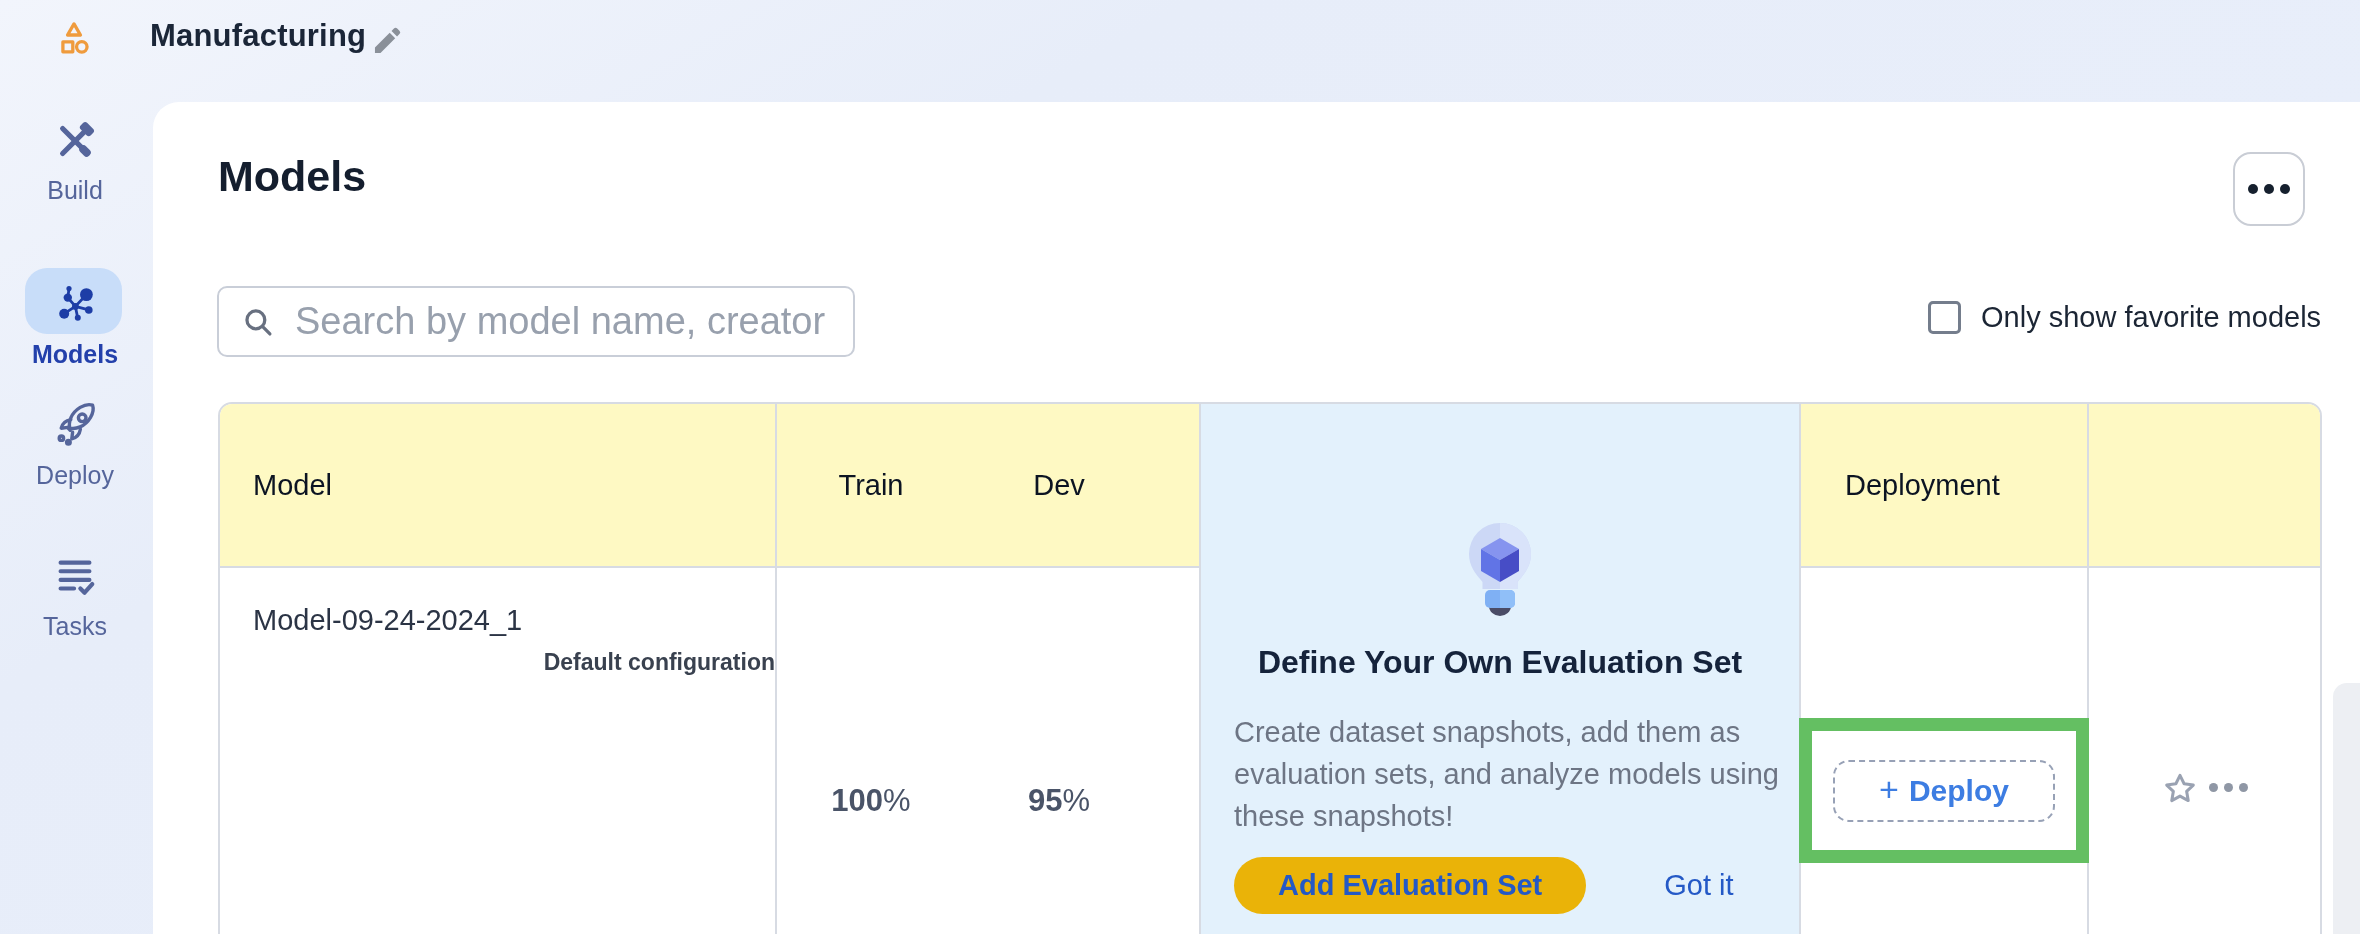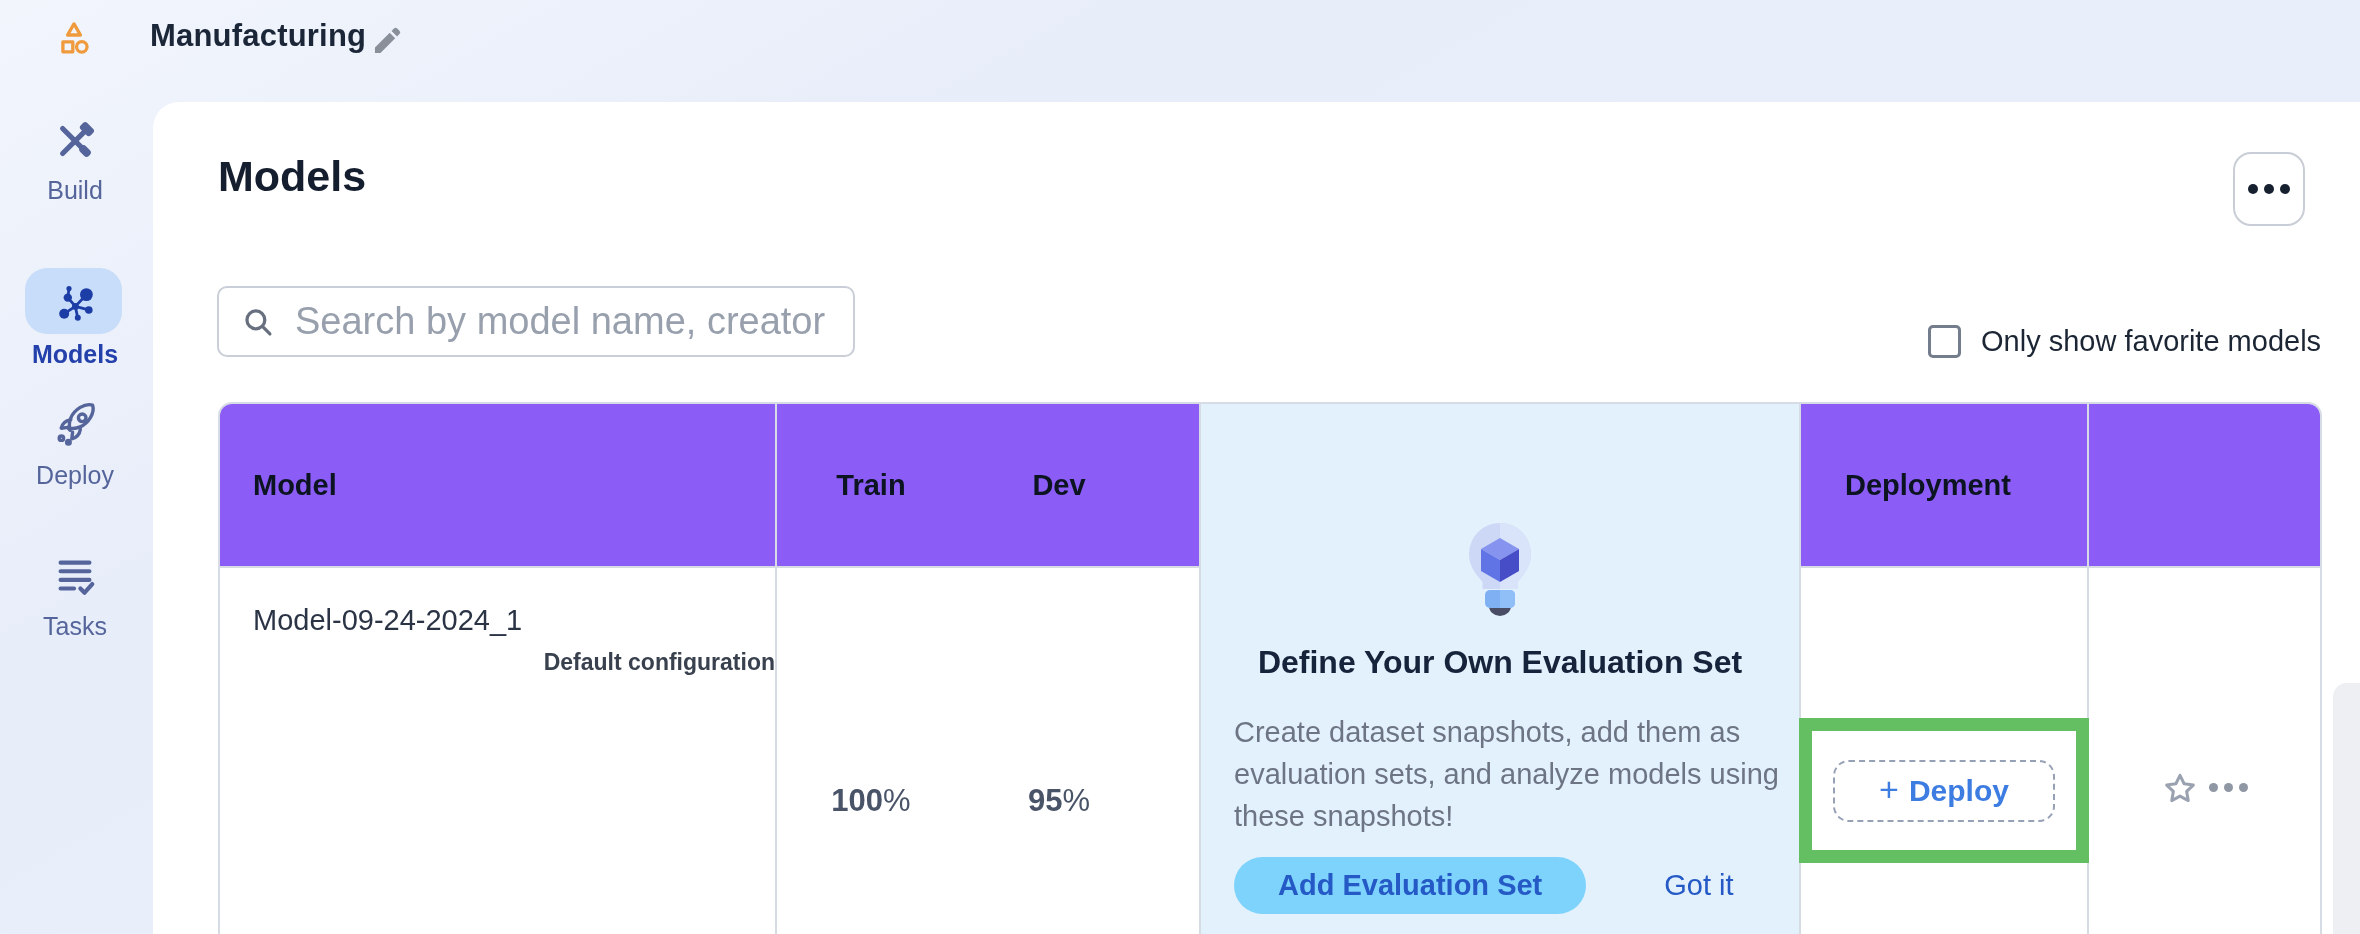--- a/index.html
+++ b/index.html
@@ -27,49 +27,49 @@
   .ni-tasks{top:452px;}
   
   .card{position:absolute;left:153px;top:102px;right:0;bottom:0;background:#ffffff;border-radius:26px 0 0 0;overflow:hidden;}
   .page-title{position:absolute;left:65px;top:50px;font-size:43px;font-weight:bold;color:#141e2e;}
   .kebab-btn{position:absolute;left:2080px;top:50px;width:68px;height:70px;border:2px solid #c9cdd5;border-radius:18px;background:#fff;display:flex;align-items:center;justify-content:center;gap:6px;cursor:pointer;}
   .kebab-btn i{width:10px;height:10px;border-radius:50%;background:#16202e;}
   .search-wrap{position:absolute;left:64px;top:184px;width:638px;height:71px;border:2px solid #c9ced8;border-radius:10px;background:#fff;display:flex;align-items:center;box-sizing:border-box;}
   .search-wrap svg{margin-left:22px;flex:none;}
   .search-input{border:none;outline:none;flex:1;margin-left:18px;margin-right:12px;font-size:38px;color:#2b3445;font-family:inherit;background:transparent;}
   .search-input::placeholder{color:#98a0ad;}
-  .fav-filter{position:absolute;left:1775px;top:196px;height:38px;display:flex;align-items:center;gap:20px;margin-top:24px;}
+  .fav-filter{position:absolute;left:1775px;top:196px;height:38px;display:flex;align-items:center;gap:20px;}
   .checkbox{width:33px;height:33px;border:3px solid #747d8c;border-radius:5px;background:#fff;box-sizing:border-box;cursor:pointer;}
   .fav-label{font-size:29px;color:#1b2534;cursor:pointer;}
   
   .table{position:absolute;left:65px;top:300px;width:2104px;height:640px;border:2px solid #d7dbe3;border-radius:14px 14px 0 0;box-sizing:border-box;overflow:hidden;background:#fff;
          display:grid;grid-template-columns:557px 424px 600px 288px 1fr;grid-template-rows:164px 476px;}
   .cell{box-sizing:border-box;position:relative;}
-  .th{background:#8b5cf6;border-bottom:2px solid #d7dbe3;font-weight:bold;font-size:29px;color:#0c1422;}
+  .th{background:#fef9c3;border-bottom:2px solid #d7dbe3;font-weight:normal;font-size:29px;color:#0c1422;}
   .bdr{border-right:2px solid #d7dbe3;}
   .th-model{display:flex;align-items:center;padding-left:33px;}
   .th-abs{position:absolute;top:50%;transform:translate(-50%,-50%);}
   .th-train{left:94px;}
   .th-dev{left:282px;}
   .th-deploy{display:flex;align-items:center;padding-left:44px;}
   .td-model{padding:36px 0 0 33px;}
   .model-name{font-size:29px;color:#2b3445;cursor:pointer;}
   .model-config{font-size:23px;font-weight:bold;color:#39414f;margin-top:12px;text-align:right;}
   .metric{position:absolute;top:233px;transform:translate(-50%,-50%);font-size:31px;color:#4a5468;white-space:nowrap;}
   .metric b{font-weight:bold;}
   .metric span{font-weight:normal;}
   .m-train{left:94px;}
   .m-dev{left:282px;}
   
   .popup-cell{grid-column:3;grid-row:1 / span 2;background:#e3f1fc;border-right:2px solid #d7dbe3;text-align:center;}
   .bulb{margin-top:114px;}
   .popup-title{font-size:32px;font-weight:bold;color:#15233b;margin-top:18px;}
   .popup-body{width:545px;margin:30px auto 0 33px;text-align:left;font-size:29px;line-height:1.45;color:#6d7584;}
   .popup-actions{position:absolute;left:33px;top:453px;display:flex;align-items:center;}
-  .btn-primary{height:57px;padding:0 44px;border-radius:29px;background:#7dd3fc;color:#2459c6;font-size:29px;font-weight:bold;display:flex;align-items:center;border:none;cursor:pointer;font-family:inherit;}
+  .btn-primary{height:57px;padding:0 44px;border-radius:29px;background:#eab308;color:#2459c6;font-size:29px;font-weight:bold;display:flex;align-items:center;border:none;cursor:pointer;font-family:inherit;}
   .btn-ghost{margin-left:72px;color:#2459c6;font-size:29px;font-weight:normal;background:none;border:none;cursor:pointer;font-family:inherit;}
   
   .green-box{position:absolute;left:-2px;right:-2px;top:150px;height:145px;border:13px solid #64bf62;background:#fff;box-sizing:border-box;display:flex;align-items:center;justify-content:center;}
   .deploy-btn{width:222px;height:62px;border:2px dashed #97a1b6;border-radius:16px;background:#fff;color:#3d7de2;font-size:30px;font-weight:bold;display:flex;align-items:center;justify-content:center;gap:10px;cursor:pointer;font-family:inherit;}
   .deploy-plus{font-weight:normal;font-size:34px;line-height:1;position:relative;top:-2px;}
   
   .star-btn{position:absolute;left:72px;top:202px;width:38px;height:38px;cursor:pointer;}
   .row-ellipsis{position:absolute;left:120px;top:215px;display:flex;gap:6px;cursor:pointer;}
   .row-ellipsis i{width:9px;height:9px;border-radius:50%;background:#8f97a5;}
   .scroll-thumb{position:absolute;right:0;top:581px;width:27px;height:400px;background:#edeff3;border-radius:14px 0 0 14px;cursor:pointer;}

